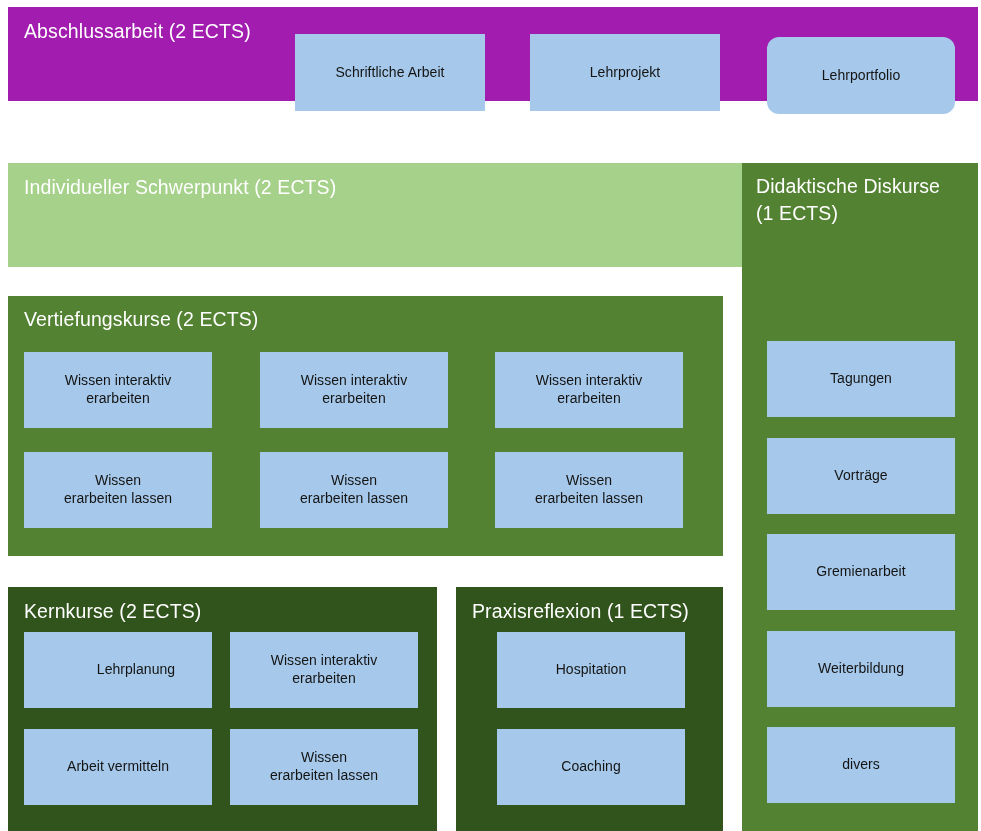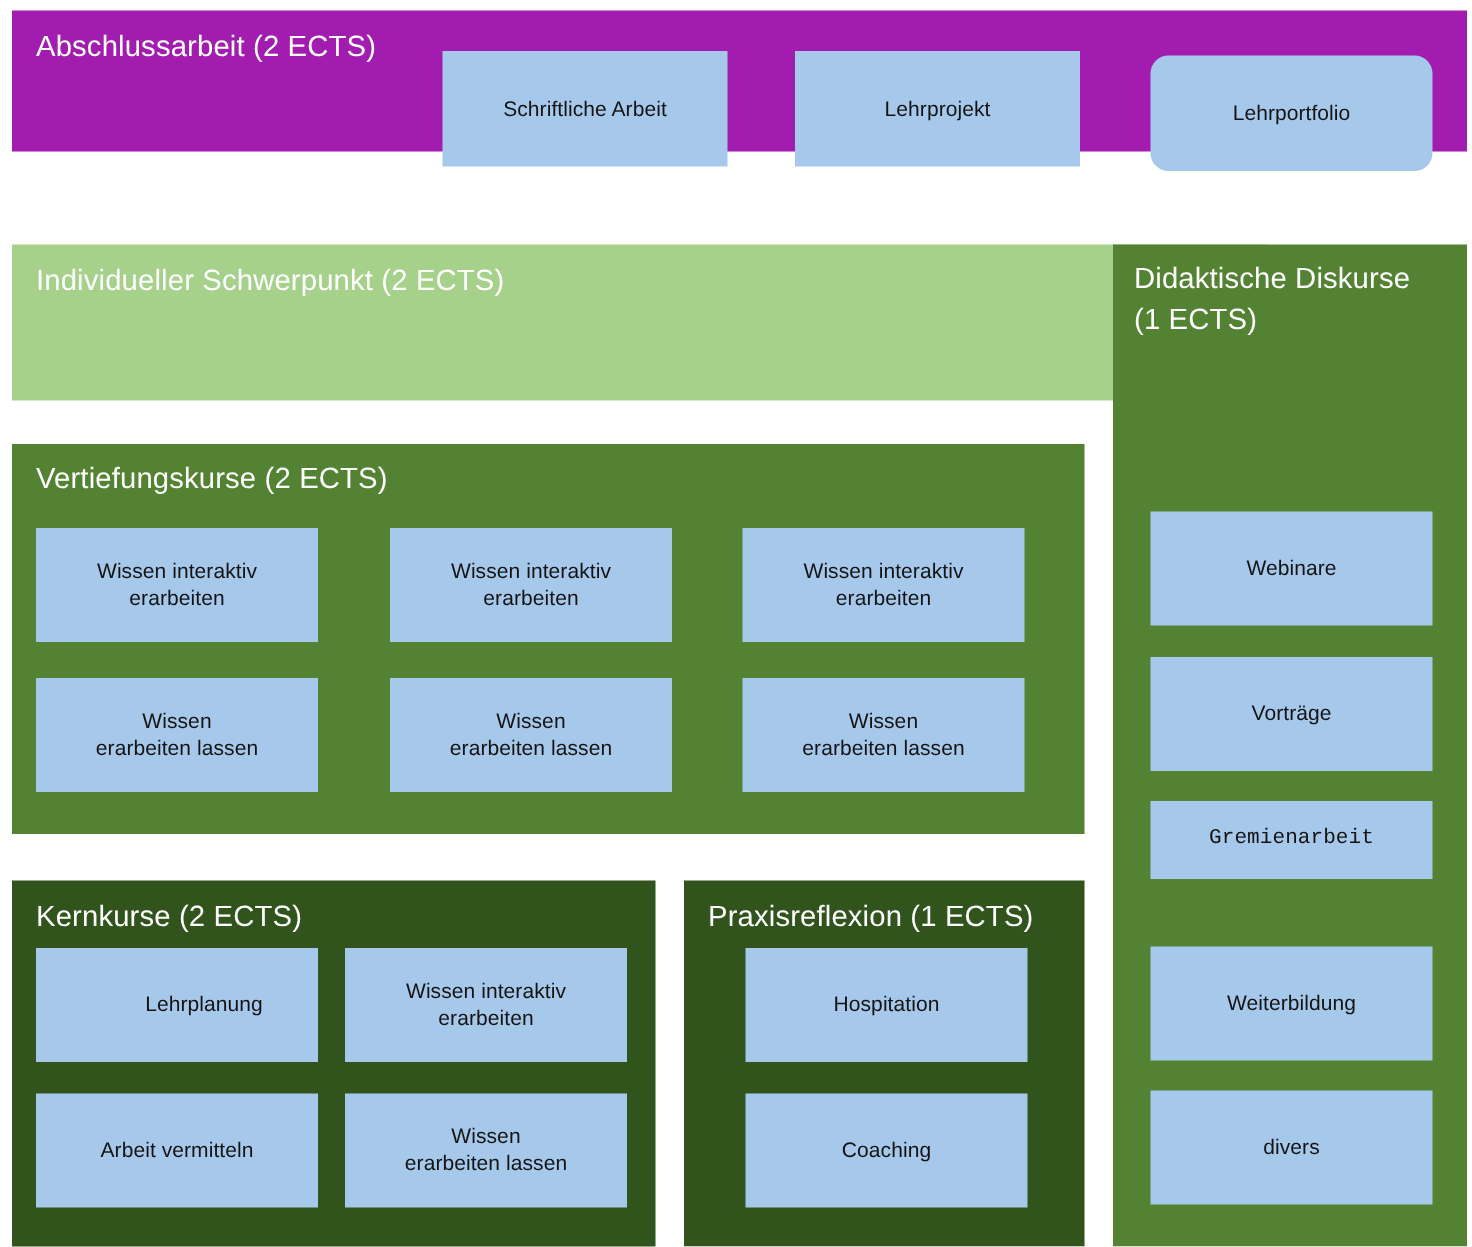--- a/index.html
+++ b/index.html
@@ -110,21 +110,21 @@
   #kk-r2c2 { left: 222px; top: 142px; width: 188px; height: 76px; }
 
   
   #pr-1 { left: 41px; top: 45px;  width: 188px; height: 76px; }
   #pr-2 { left: 41px; top: 142px; width: 188px; height: 76px; }
 
   
   #dd-1 { left: 25px; top: 82px;  width: 188px; height: 76px; }
   #dd-2 { left: 25px; top: 178px; width: 188px; height: 76px; }
   #dd-3 { left: 25px; top: 275px; width: 188px; height: 76px; }
-  #dd-4 { left: 25px; top: 371px; width: 188px; height: 52px; font-family: Liberation Mono, monospace; }
+  #dd-4 { left: 25px; top: 371px; width: 188px; height: 76px; }
   #dd-5 { left: 25px; top: 468px; width: 188px; height: 76px; }
   #dd-6 { left: 25px; top: 564px; width: 188px; height: 76px; }
 </style>
 </head>
 <body>
 
 <div id="canvas">
 
   <div class="panel" id="panel-abschlussarbeit">
     <div class="panel-title">Abschlussarbeit (2 ECTS)</div>
@@ -165,20 +165,20 @@
 
   <div class="panel" id="panel-praxisreflexion">
     <div class="panel-title">Praxisreflexion (1 ECTS)</div>
     <div class="tile" id="pr-1">Hospitation</div>
     <div class="tile" id="pr-2">Coaching</div>
   </div>
 
   <div class="panel" id="panel-didaktische-diskurse">
     <div class="panel-title">Didaktische Diskurse
 (1 ECTS)</div>
-    <div class="tile" id="dd-2">Webinare</div>
+    <div class="tile" id="dd-2">Tagungen</div>
     <div class="tile" id="dd-3">Vorträge</div>
     <div class="tile" id="dd-4">Gremienarbeit</div>
     <div class="tile" id="dd-5">Weiterbildung</div>
     <div class="tile" id="dd-6">divers</div>
   </div>
 
 </div>
 
 </body></html>

